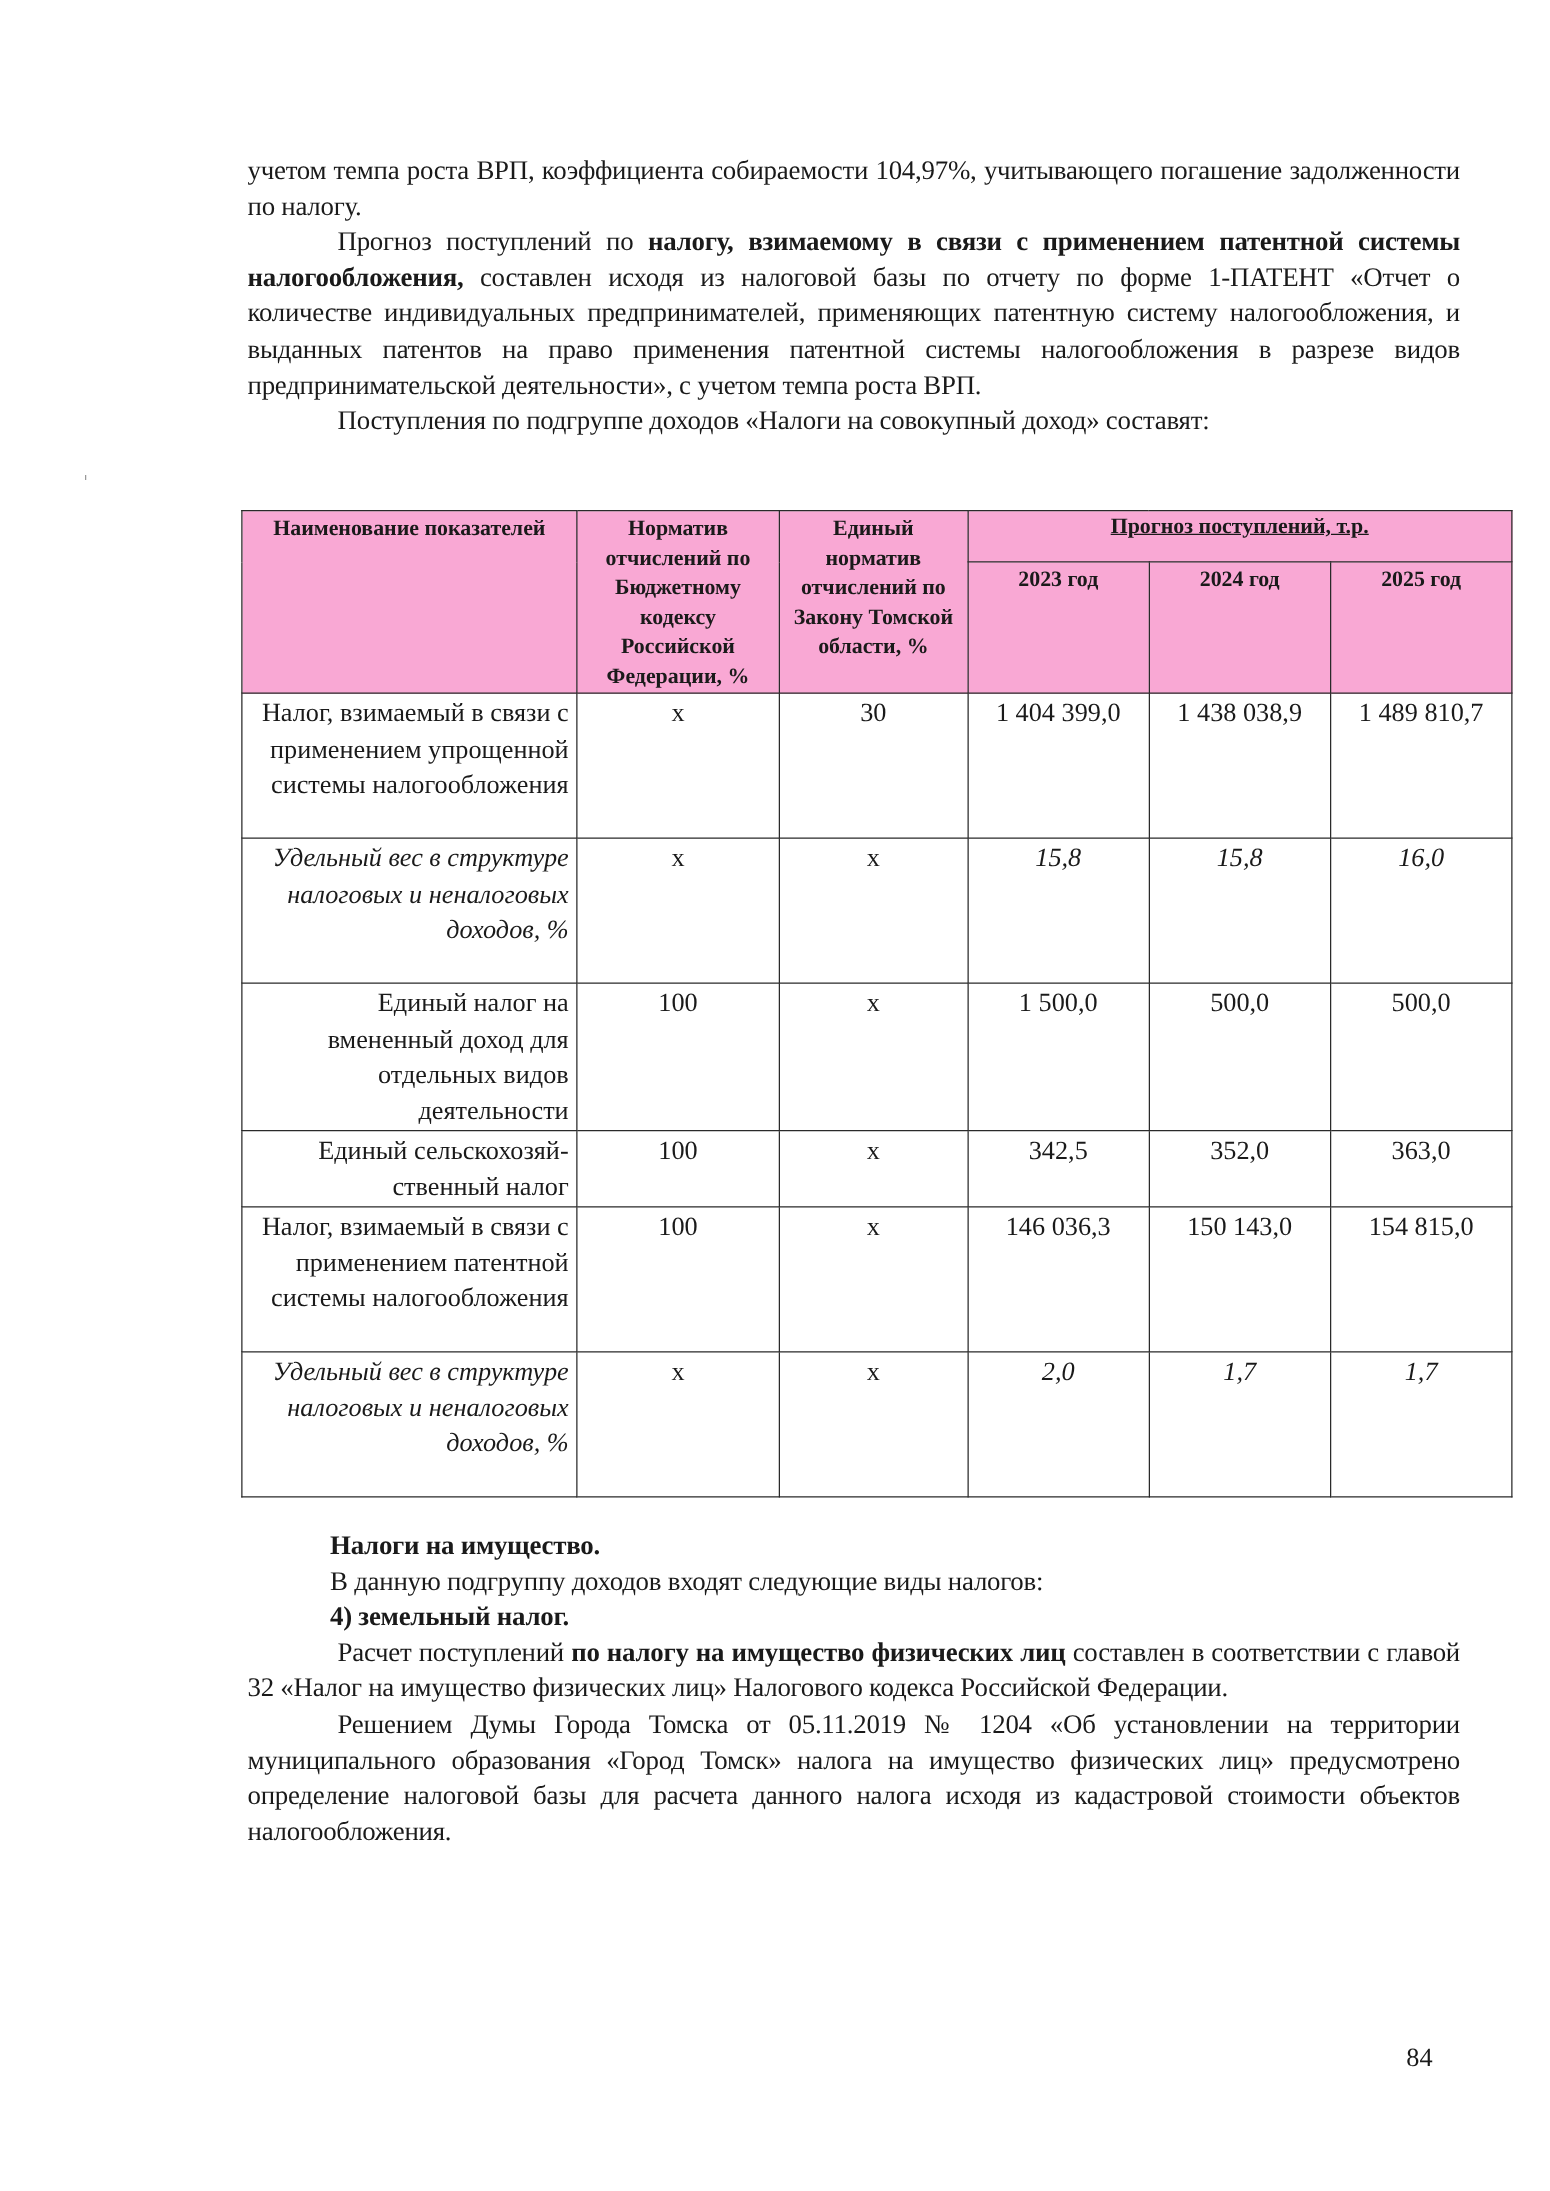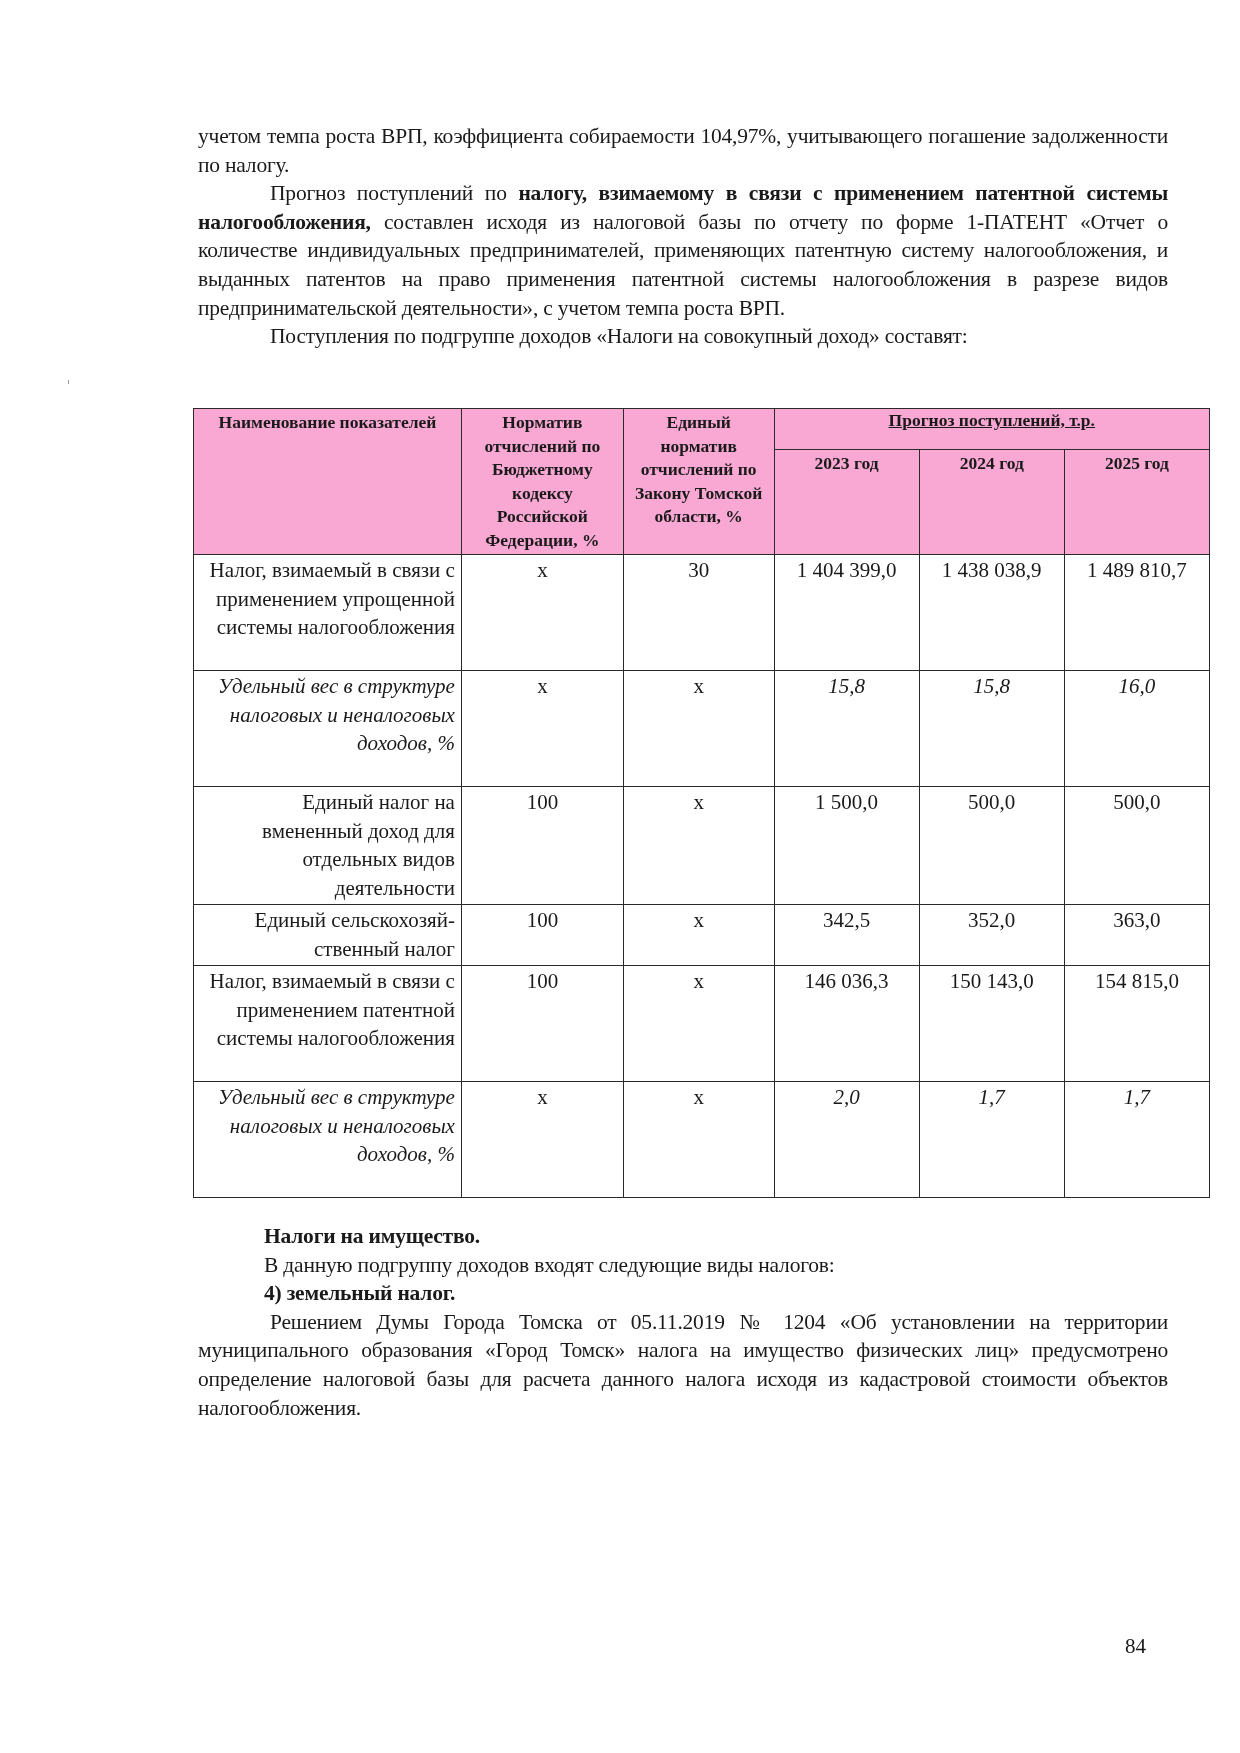--- a/index.html
+++ b/index.html
@@ -170,16 +170,17 @@
         <td class="num">1,7</td>
       </tr>
     </tbody>
   </table>
 </div>
 
 <div class="section">
   <p class="p ind2 b">Налоги на имущество.</p>
   <p class="p ind2">В данную подгруппу доходов входят следующие виды налогов:</p>
   <p class="p ind2 b">4) земельный налог.</p>
+  <p class="p indent"><span>Расчет поступлений </span><span class="b">по налогу на имущество физических лиц</span><span> составлен в соответствии с главой 32 «Налог на имущество физических лиц» Налогового кодекса Российской Федерации.</span></p>
   <p class="p indent">Решением Думы Города Томска от 05.11.2019 № 1204 «Об установлении на территории муниципального образования «Город Томск» налога на имущество физических лиц» предусмотрено определение налоговой базы для расчета данного налога исходя из кадастровой стоимости объектов налогообложения.</p>
 </div>
 
 <div class="page-number">84</div>
 
 </body></html>

